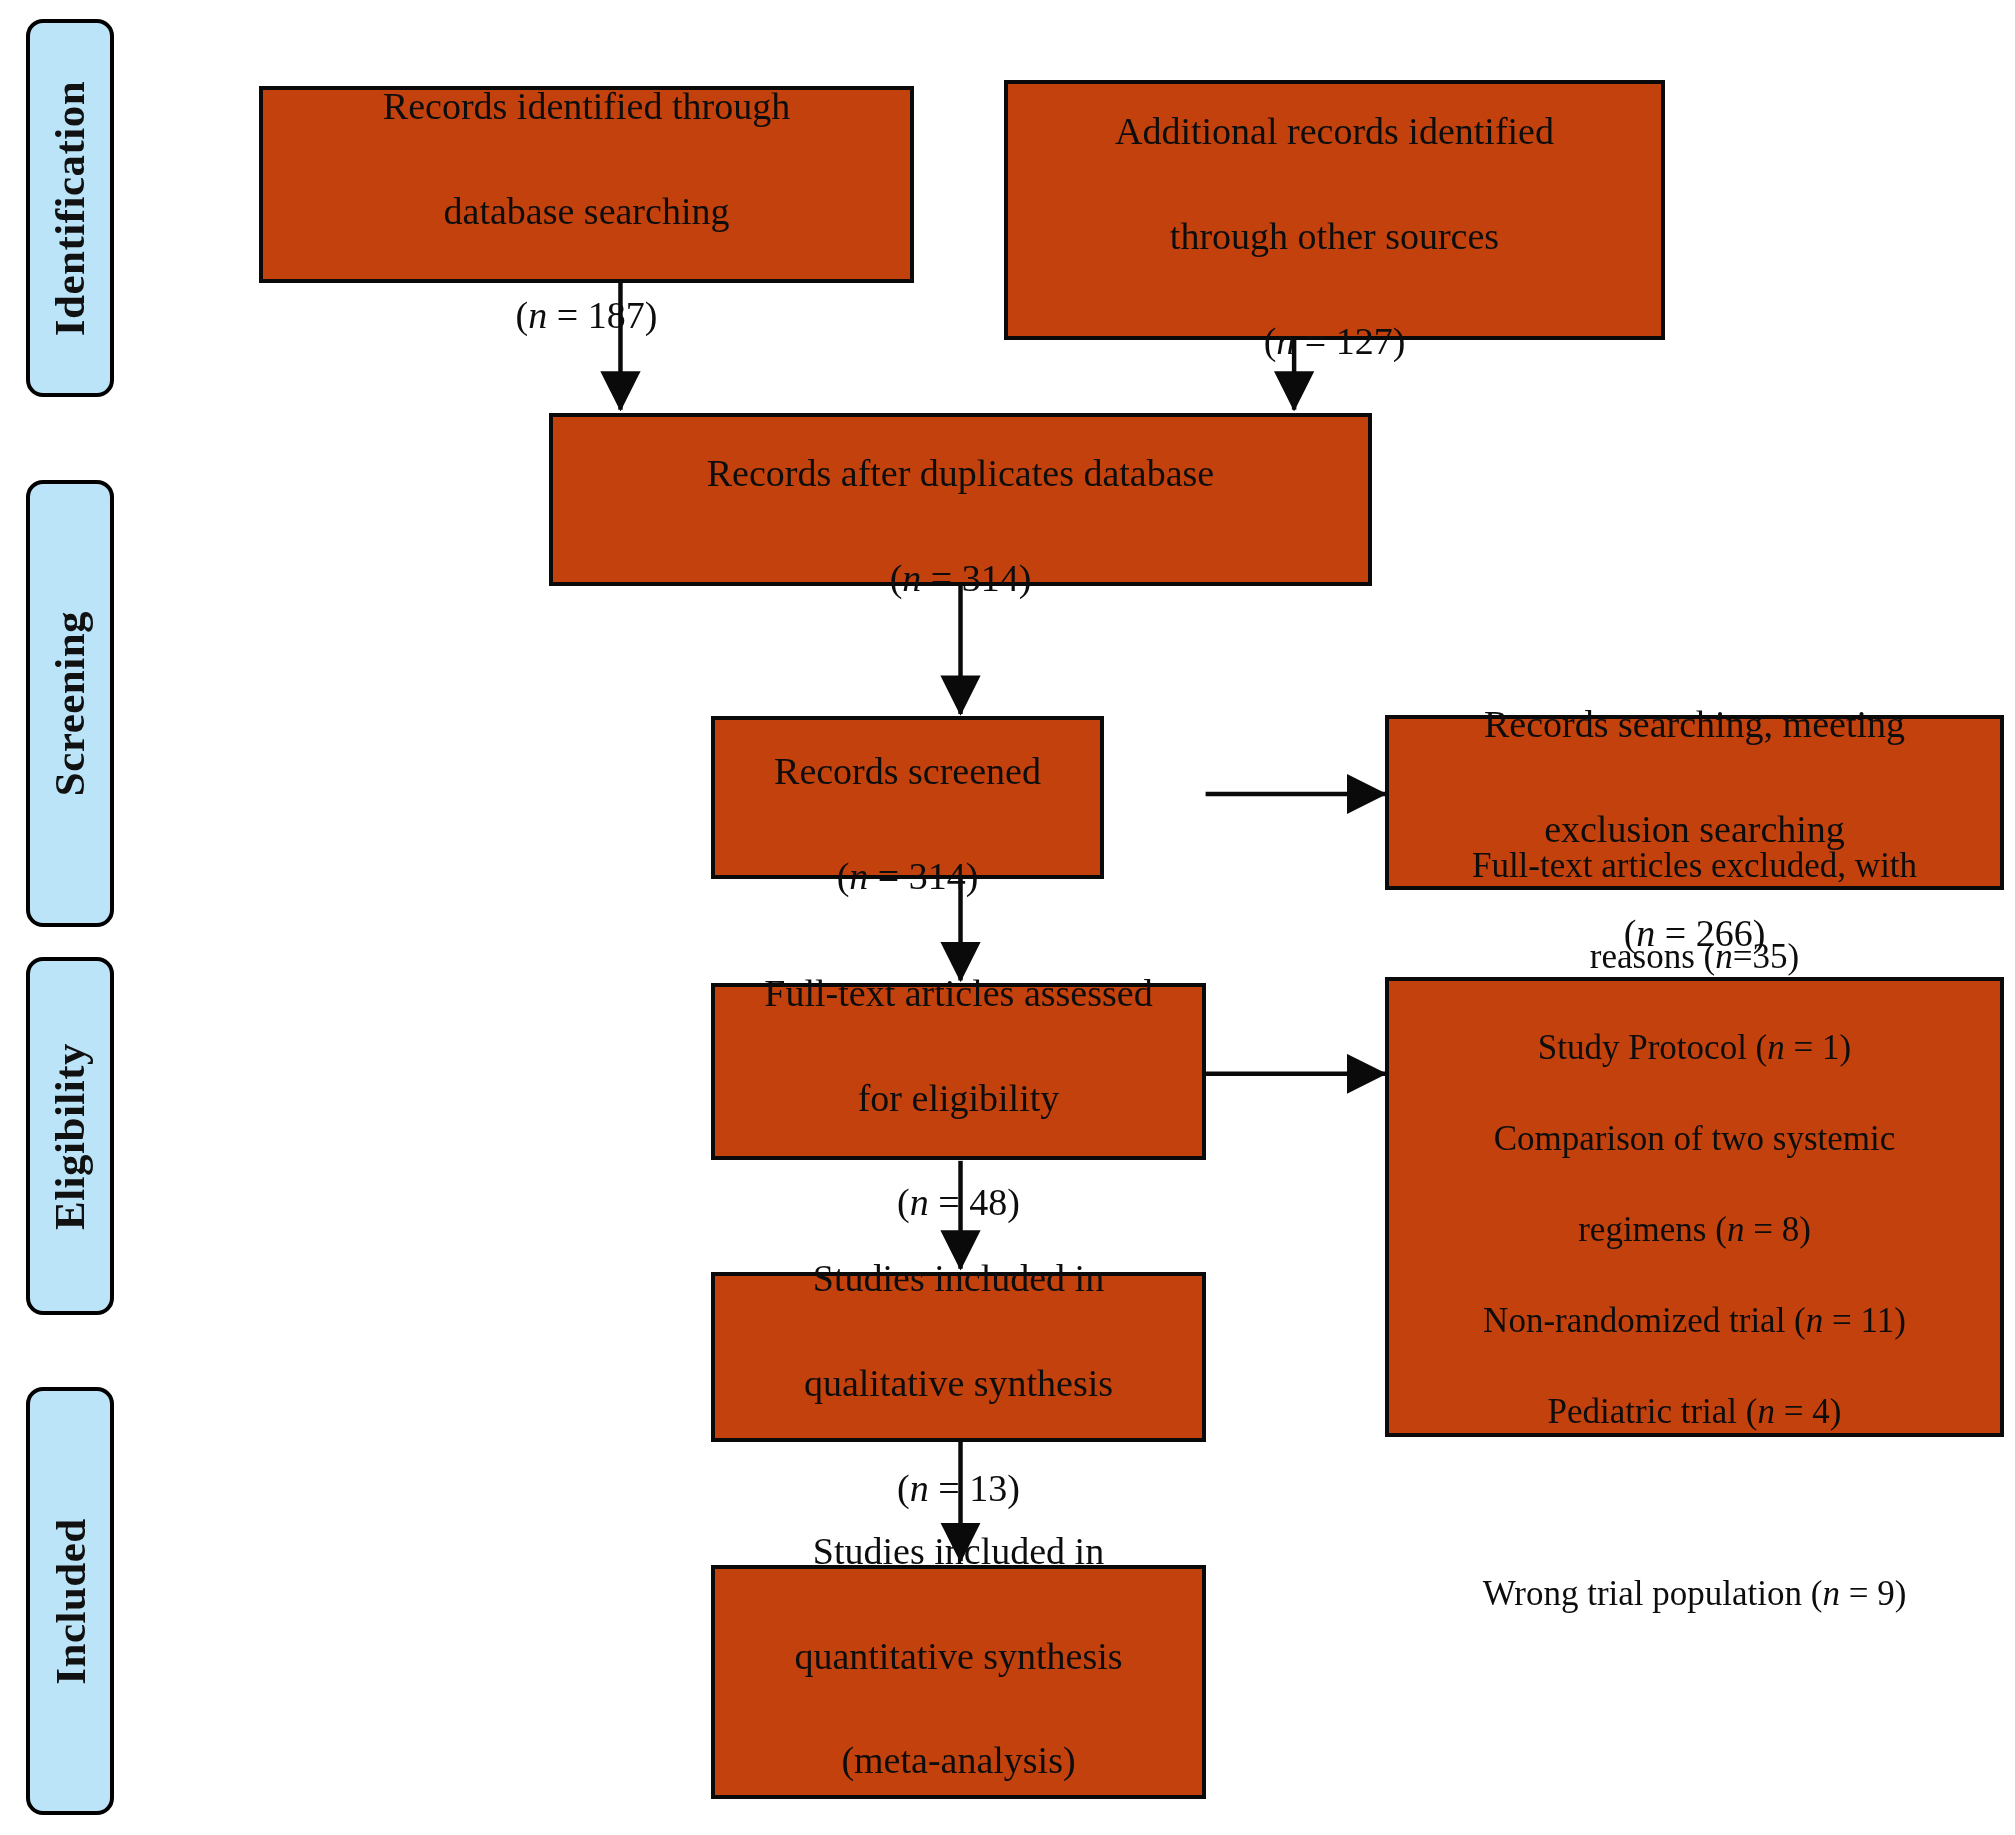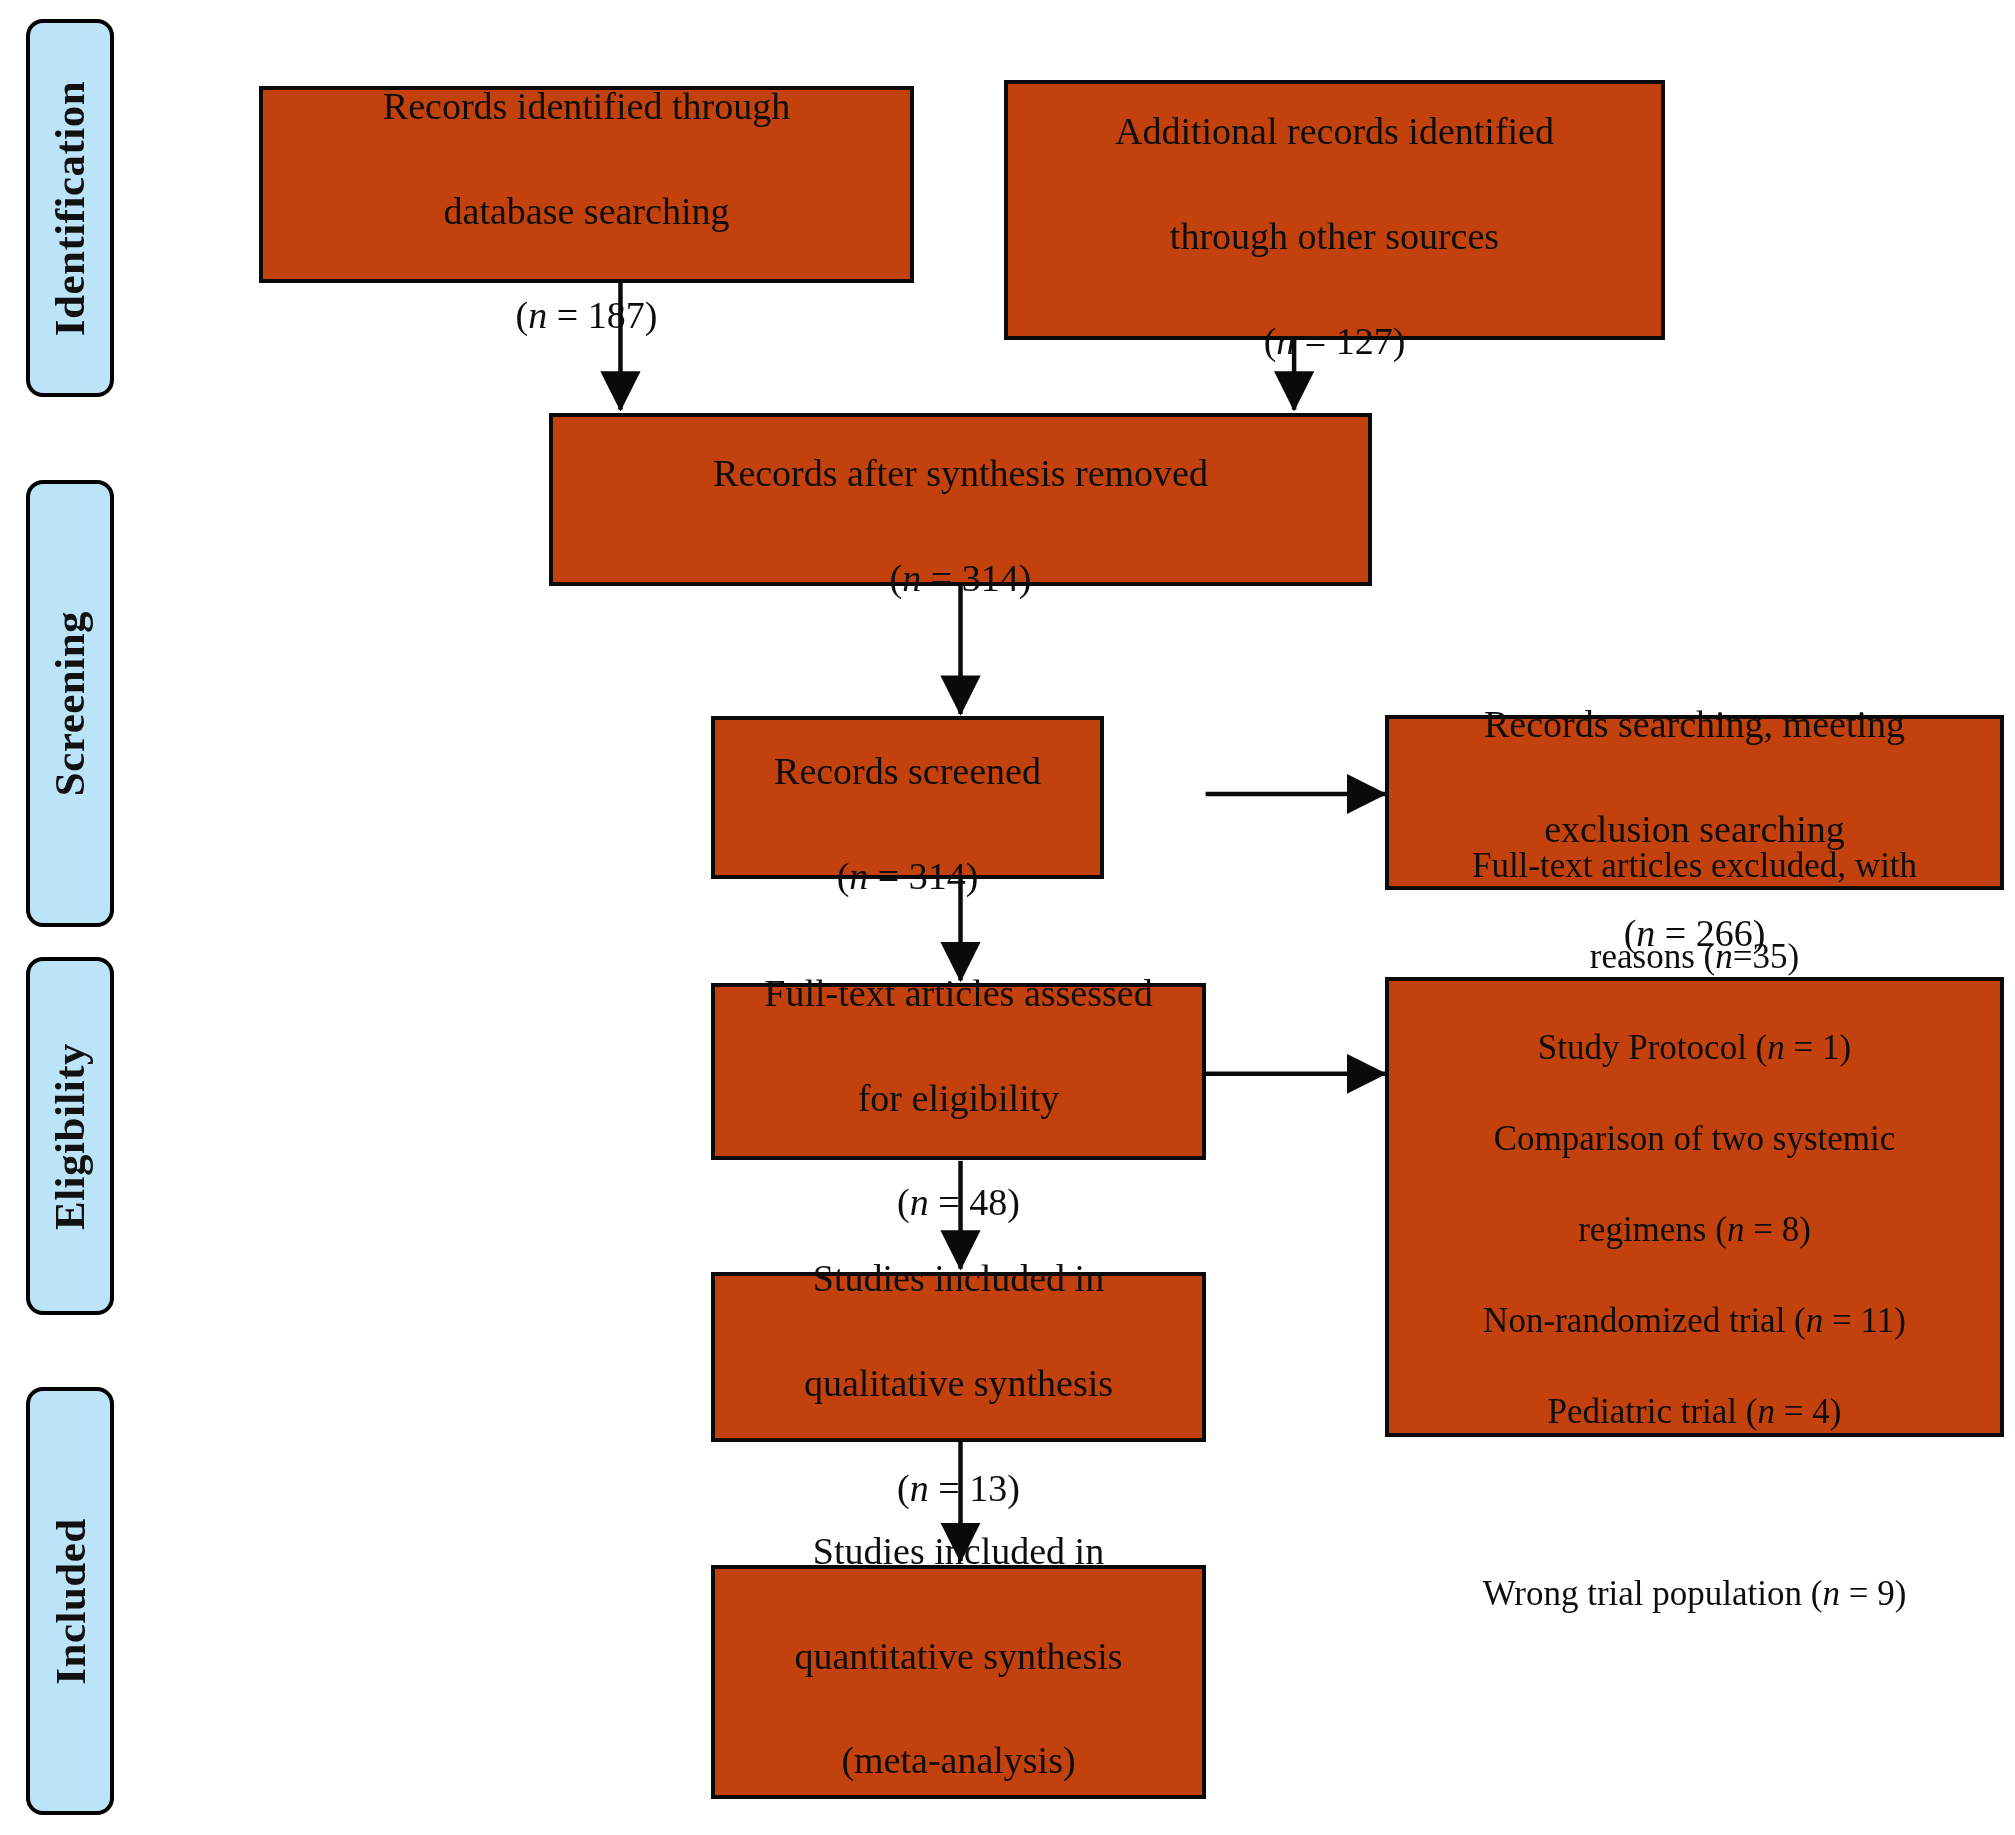--- a/index.html
+++ b/index.html
@@ -129,21 +129,21 @@
   <div class="flow-box" style="left:1004px; top:80px; width:661px; height:260px;">
     <div class="box-text">
       <span>Additional records identified</span><br>
       <span>through other sources</span><br>
       <span>(</span><i>n</i><span> = 127)</span>
     </div>
   </div>
 
   <div class="flow-box" style="left:549px; top:413px; width:823px; height:173px;">
     <div class="box-text">
-      <span>Records after synthesis removed</span><br>
+      <span>Records after duplicates database</span><br>
       <span>(</span><i>n</i><span> =  314)</span>
     </div>
   </div>
 
   <div class="flow-box" style="left:711px; top:716px; width:393px; height:163px;">
     <div class="box-text">
       <span>Records screened</span><br>
       <span>(</span><i>n</i><span> = 314)</span>
     </div>
   </div>

